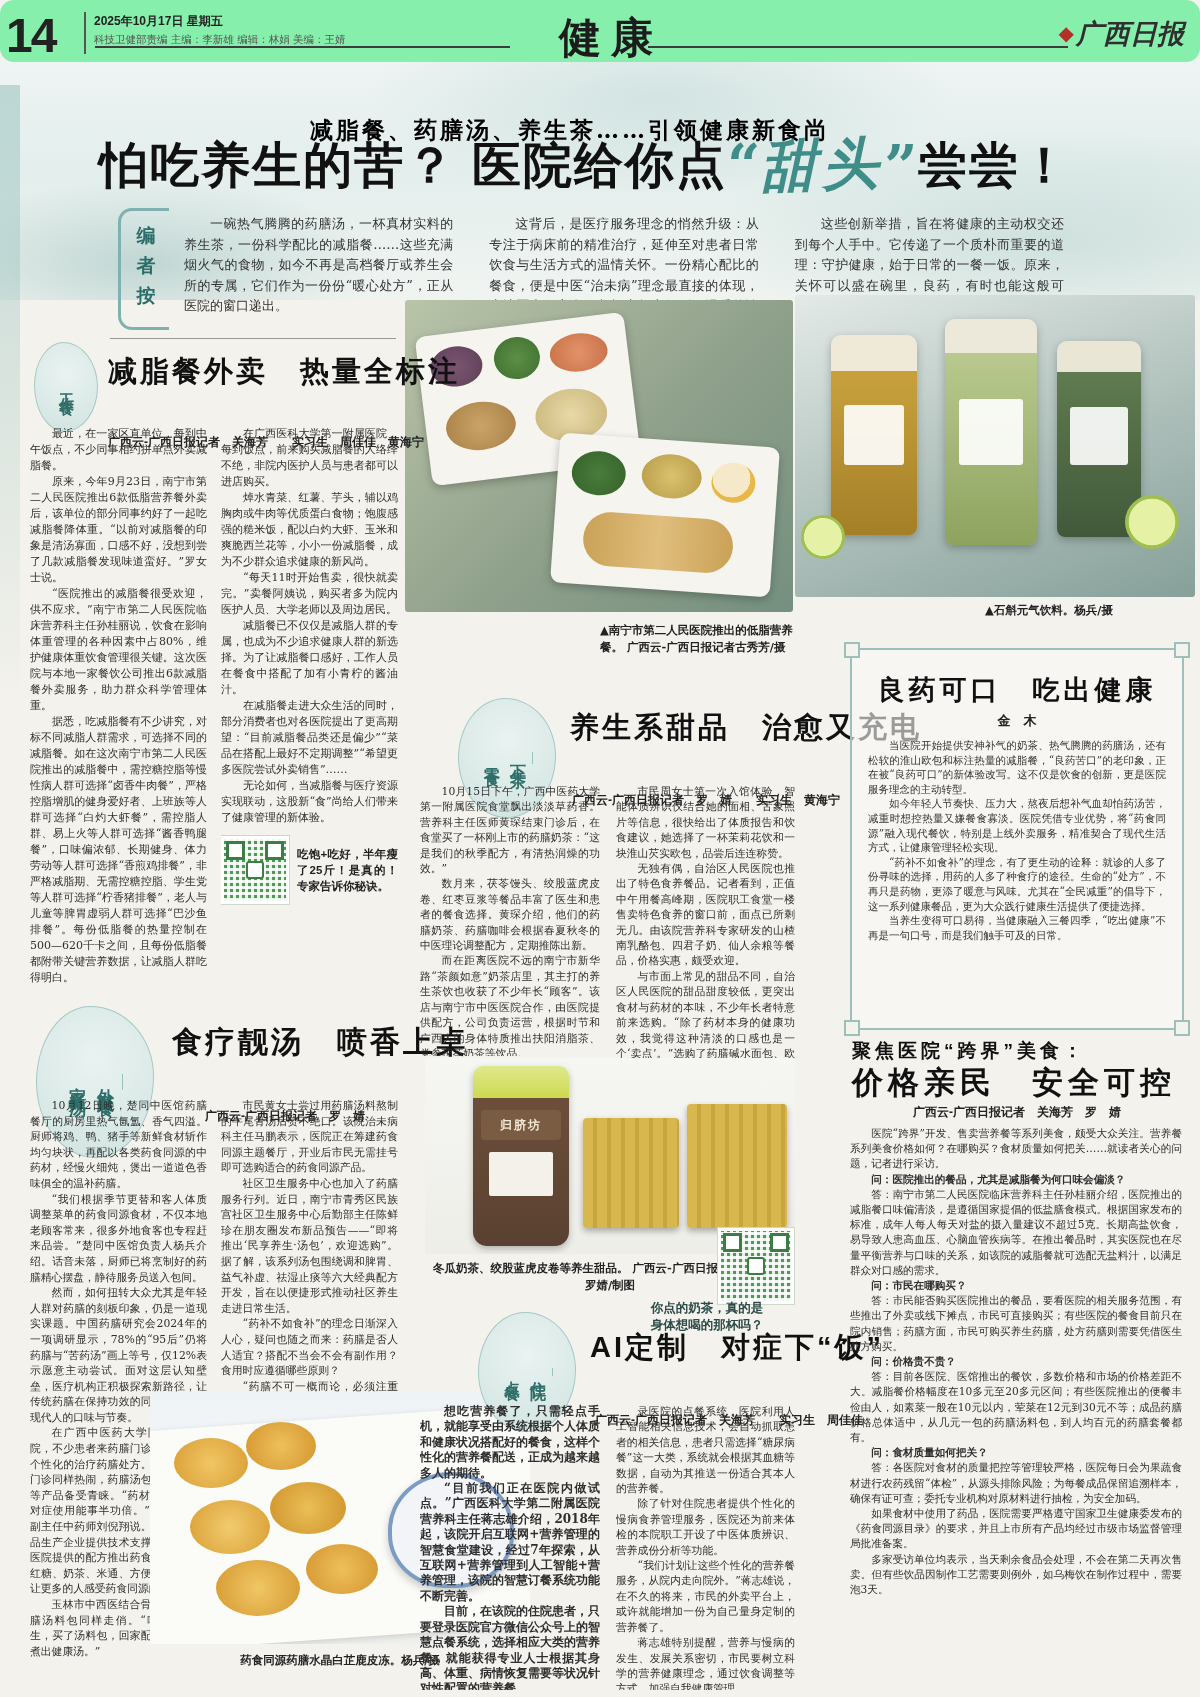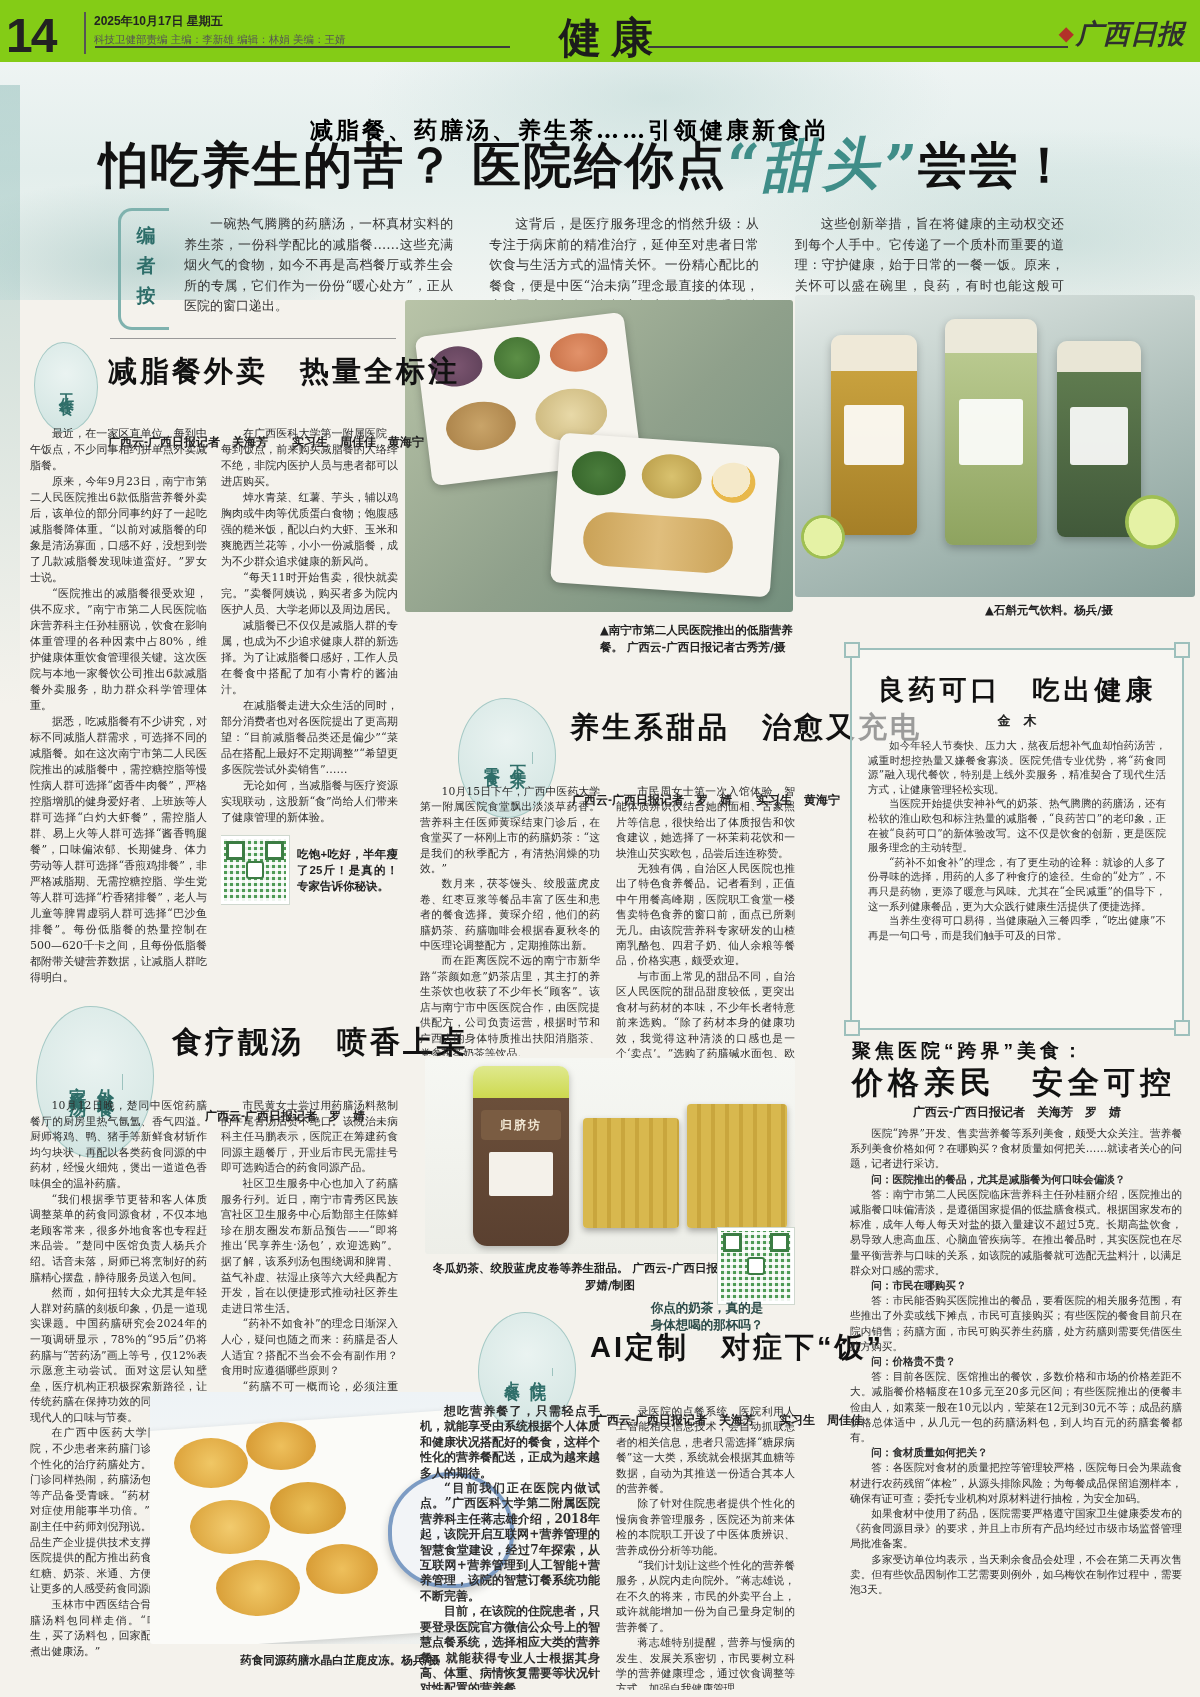--- a/index.html
+++ b/index.html
@@ -1,20 +1,20 @@
 <!DOCTYPE html>
 <html><head>
 <meta charset="utf-8">
 <style>
   html,body{margin:0;padding:0;}
   body{background:#e8e6e0;font-family:"DejaVu Serif","Liberation Serif",serif;}
   .page{position:relative;width:1200px;height:1697px;margin:0 auto;background:#f4f2ec;overflow:hidden;}
 
   
-  .masthead{position:absolute;left:0;top:0;width:1200px;height:62px;background:#84cc16;}
+  .masthead{position:absolute;left:0;top:0;width:1200px;height:62px;background:#86efac;border-radius:14px;}
   .pageno{position:absolute;left:6px;top:8px;font-family:"Liberation Sans",sans-serif;font-weight:bold;font-size:48px;color:#222;letter-spacing:-2px;}
   .mast-rule-v{position:absolute;left:84px;top:12px;width:2px;height:42px;background:#555;}
   .mast-date{position:absolute;left:94px;top:13px;font-family:"Liberation Sans",sans-serif;font-weight:bold;font-size:12px;color:#222;}
   .mast-staff{position:absolute;left:94px;top:33px;font-size:10.5px;color:#555;}
   .mast-title{position:absolute;left:0;right:0;top:10px;text-align:center;font-weight:bold;font-size:42px;color:#1c1c1c;letter-spacing:10px;padding-left:22px;}
   .mast-line-l{position:absolute;left:95px;top:46px;width:415px;height:2px;background:#3c3c3c;}
   .mast-line-r{position:absolute;left:648px;top:46px;width:420px;height:2px;background:#3c3c3c;}
   .mast-logo{position:absolute;right:16px;top:16px;font-size:27px;font-weight:bold;font-style:italic;color:#2f2f2f;}
   .mast-logo .dmd{color:#b23229;font-style:normal;font-size:20px;vertical-align:3px;margin-right:2px;}
 
@@ -282,22 +282,22 @@
   </div>
 
   <aside class="framebox">
     <div class="corner c-tl"></div>
     <div class="corner c-tr"></div>
     <div class="corner c-bl"></div>
     <div class="corner c-br"></div>
     <div class="fb-title">良药可口　吃出健康</div>
     <div class="fb-author">金　木</div>
     <div class="fb-body">
+        <p class="para">当医院开始提供安神补气的奶茶、热气腾腾的药膳汤，还有松软的淮山欧包和标注热量的减脂餐，“良药苦口”的老印象，正在被“良药可口”的新体验改写。这不仅是饮食的创新，更是医院服务理念的主动转型。</p>
         <p class="para">如今年轻人节奏快、压力大，熬夜后想补气血却怕药汤苦，减重时想控热量又嫌餐食寡淡。医院凭借专业优势，将“药食同源”融入现代餐饮，特别是上线外卖服务，精准契合了现代生活方式，让健康管理轻松实现。</p>
-        <p class="para">当医院开始提供安神补气的奶茶、热气腾腾的药膳汤，还有松软的淮山欧包和标注热量的减脂餐，“良药苦口”的老印象，正在被“良药可口”的新体验改写。这不仅是饮食的创新，更是医院服务理念的主动转型。</p>
         <p class="para">“药补不如食补”的理念，有了更生动的诠释：就诊的人多了份寻味的选择，用药的人多了种食疗的途径。生命的“处方”，不再只是药物，更添了暖意与风味。尤其在“全民减重”的倡导下，这一系列健康餐品，更为大众践行健康生活提供了便捷选择。</p>
         <p class="para">当养生变得可口易得，当健康融入三餐四季，“吃出健康”不再是一句口号，而是我们触手可及的日常。</p>
       </div>
   </aside>
 
   <div class="a6-kicker">聚焦医院“跨界”美食：</div>
   <div class="a6-title">价格亲民　安全可控</div>
   <div class="a6-byline">广西云-广西日报记者　关海芳　罗　婧</div>
   <div class="a6-body">
       <p class="para">医院“跨界”开发、售卖营养餐等系列美食，颇受大众关注。营养餐系列美食价格如何？在哪购买？食材质量如何把关……就读者关心的问题，记者进行采访。</p>

